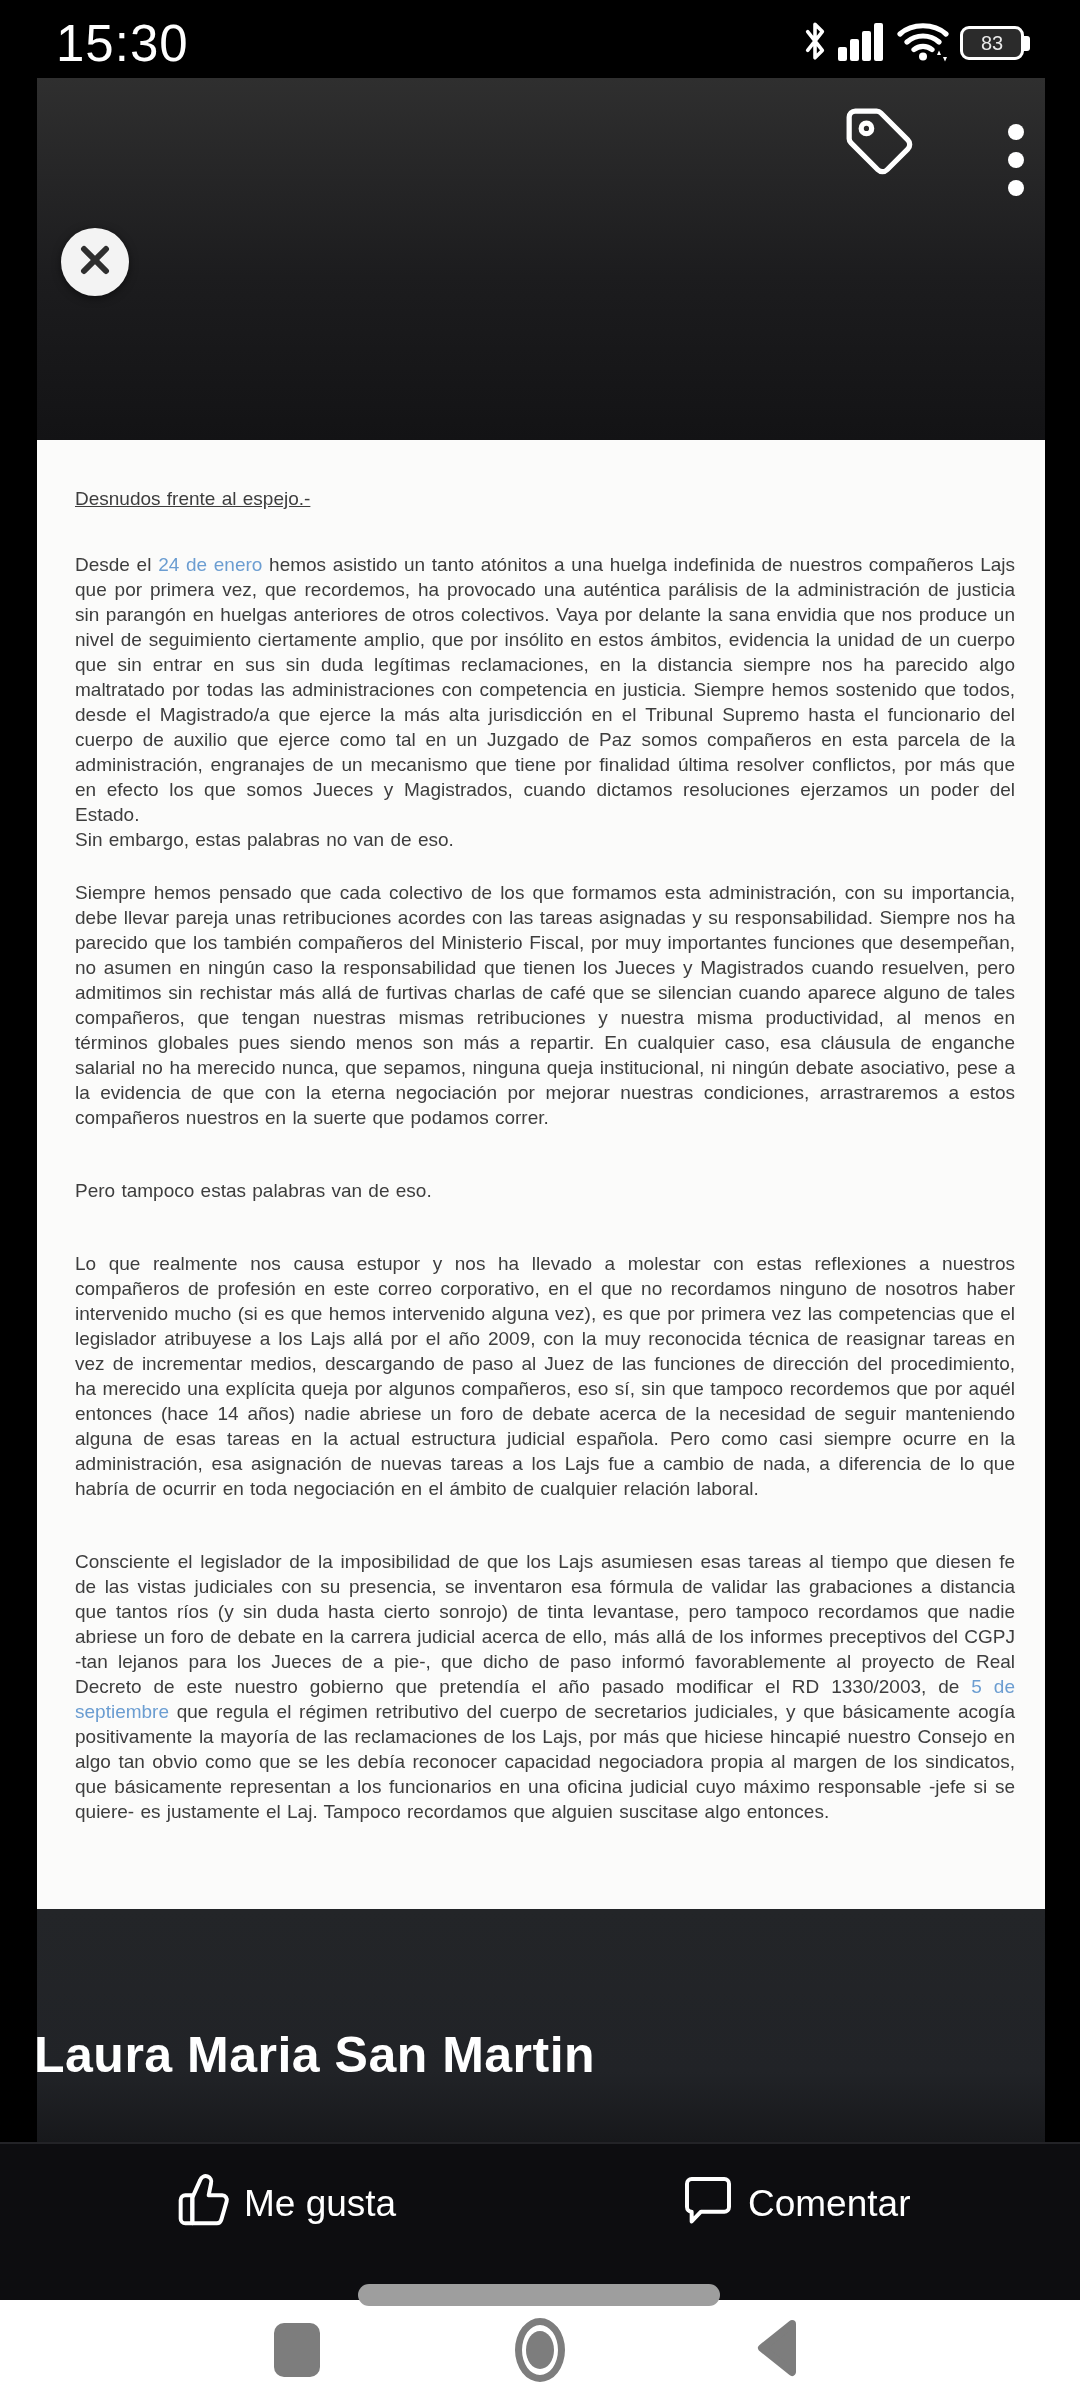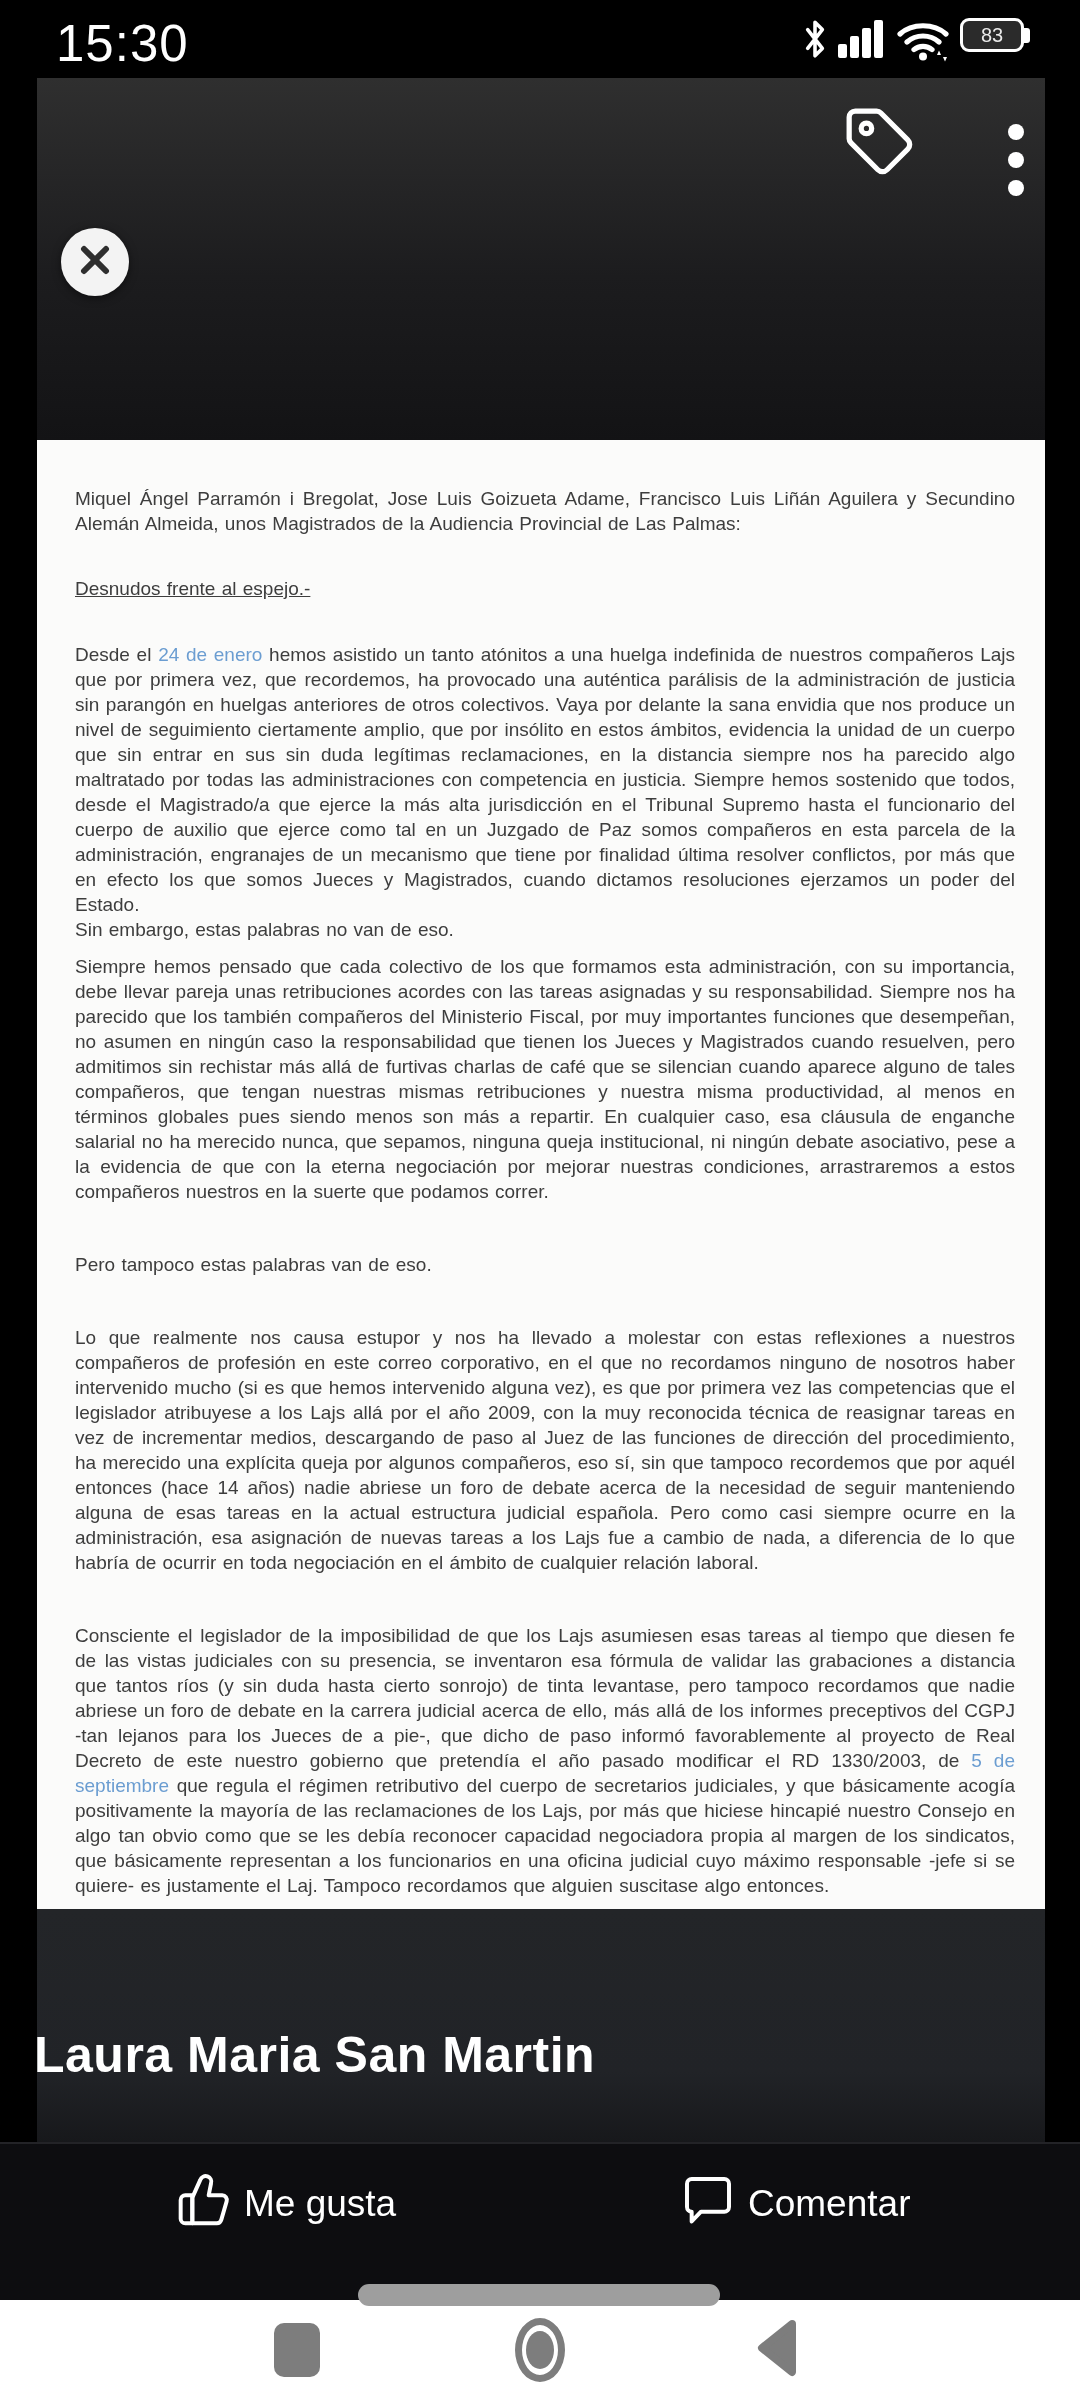--- a/index.html
+++ b/index.html
@@ -4,21 +4,21 @@
 <style>
   * { margin:0; padding:0; box-sizing:border-box; }
   html,body { background:#000; }
   body { font-family:"Liberation Sans", sans-serif; }
   .screen { position:relative; width:1080px; height:2400px; background:#000; overflow:hidden; }
 
   
   .status-bar { position:absolute; top:0; left:0; width:1080px; height:86px;
     display:flex; align-items:center; justify-content:space-between; padding:0 56px; z-index:30; }
   .clock { color:#fff; font-size:51px; font-weight:500; letter-spacing:1px; }
-  .status-icons { display:flex; align-items:flex-start; gap:10px; }
+  .status-icons { display:flex; align-items:center; gap:10px; }
   .battery { position:relative; width:64px; height:34px; border:3px solid #fff; border-radius:9px;
     background:#2b2b2b; display:flex; align-items:center; justify-content:center; }
   .battery .pct { color:#e9e9e9; font-size:20px; font-weight:500; }
   .battery .nub { position:absolute; right:-9px; top:7px; width:6px; height:15px; background:#fff; border-radius:0 3px 3px 0; }
 
   
   .viewer { position:absolute; top:78px; left:37px; width:1008px; height:2064px; background:#141416; }
   .viewer-top { position:absolute; top:0; left:0; width:100%; height:362px;
     background:linear-gradient(180deg,#2f2f2f 0%, #1c1c1e 55%, #131315 100%); }
   .viewer-bottom { position:absolute; top:1831px; left:0; width:100%; height:233px;
@@ -38,21 +38,21 @@
   .page { position:absolute; top:440px; left:37px; width:1008px; height:1469px; background:#fbfbfa;
     padding:46px 30px 40px 38px; overflow:hidden; z-index:5; }
   .doc-block { color:#3d3d3d; font-size:19px; line-height:25px; text-align:justify;
     word-spacing:1px; }
   .doc-block span, .doc-block a { color:inherit; }
   .doc-link { color:#6b9dd1 !important; text-decoration:none; cursor:pointer; }
   #blk-byline   { margin-bottom:40px; }
   #blk-heading  { margin-bottom:0; }
   #blk-heading span { text-decoration:underline; }
   #blk-para1    { margin-bottom:0;margin-top:41px; }
-  #blk-sin      { margin-bottom:12px; }
+  #blk-sin      { margin-bottom:28px; }
   #blk-para2    { margin-bottom:48px; }
   #blk-pero     { margin-bottom:48px; }
   #blk-para3    { margin-bottom:48px; }
 
   
   .post-meta { position:absolute; left:34px; top:2026px; z-index:10; }
   .author { color:#fff; font-size:50px; font-weight:700; letter-spacing:.5px; }
   .time-ago { margin-top:10px; color:#97989c; font-size:27px; letter-spacing:1px; }
 
   
@@ -139,21 +139,20 @@
       <svg width="36" height="36" viewBox="0 0 36 36">
           <g stroke="#2e2e2e" stroke-width="6" stroke-linecap="round">
             <line x1="7" y1="7" x2="29" y2="29"></line>
             <line x1="29" y1="7" x2="7" y2="29"></line>
           </g>
         </svg>
     </span>
   </div>
 
   <div class="page">
-    <div class="doc-block" id="blk-byline"><span>Miquel Ángel Parramón i Bregolat, Jose Luis Goizueta Adame, Francisco Luis Liñán Aguilera y Secundino Alemán Almeida, unos Magistrados de la Audiencia Provincial de Las Palmas:</span></div>
     <div class="doc-block" id="blk-heading"><span>Desnudos frente al espejo.-</span></div>
     <div class="doc-block" id="blk-para1"><span>Desde el </span><a class="doc-link">24 de enero</a><span> hemos asistido un tanto atónitos a una huelga indefinida de nuestros compañeros Lajs que por primera vez, que recordemos, ha provocado una auténtica parálisis de la administración de justicia sin parangón en huelgas anteriores de otros colectivos. Vaya por delante la sana envidia que nos produce un nivel de seguimiento ciertamente amplio, que por insólito en estos ámbitos, evidencia la unidad de un cuerpo que sin entrar en sus sin duda legítimas reclamaciones, en la distancia siempre nos ha parecido algo maltratado por todas las administraciones con competencia en justicia. Siempre hemos sostenido que todos, desde el Magistrado/a que ejerce la más alta jurisdicción en el Tribunal Supremo hasta el funcionario del cuerpo de auxilio que ejerce como tal en un Juzgado de Paz somos compañeros en esta parcela de la administración, engranajes de un mecanismo que tiene por finalidad última resolver conflictos, por más que en efecto los que somos Jueces y Magistrados, cuando dictamos resoluciones ejerzamos un poder del Estado.</span></div>
     <div class="doc-block" id="blk-sin"><span>Sin embargo, estas palabras no van de eso.</span></div>
     <div class="doc-block" id="blk-para2"><span>Siempre hemos pensado que cada colectivo de los que formamos esta administración, con su importancia, debe llevar pareja unas retribuciones acordes con las tareas asignadas y su responsabilidad. Siempre nos ha parecido que los también compañeros del Ministerio Fiscal, por muy importantes funciones que desempeñan, no asumen en ningún caso la responsabilidad que tienen los Jueces y Magistrados cuando resuelven, pero admitimos sin rechistar más allá de furtivas charlas de café que se silencian cuando aparece alguno de tales compañeros, que tengan nuestras mismas retribuciones y nuestra misma productividad, al menos en términos globales pues siendo menos son más a repartir. En cualquier caso, esa cláusula de enganche salarial no ha merecido nunca, que sepamos, ninguna queja institucional, ni ningún debate asociativo, pese a la evidencia de que con la eterna negociación por mejorar nuestras condiciones, arrastraremos a estos compañeros nuestros en la suerte que podamos correr.</span></div>
     <div class="doc-block" id="blk-pero"><span>Pero tampoco estas palabras van de eso.</span></div>
     <div class="doc-block" id="blk-para3"><span>Lo que realmente nos causa estupor y nos ha llevado a molestar con estas reflexiones a nuestros compañeros de profesión en este correo corporativo, en el que no recordamos ninguno de nosotros haber intervenido mucho (si es que hemos intervenido alguna vez), es que por primera vez las competencias que el legislador atribuyese a los Lajs allá por el año 2009, con la muy reconocida técnica de reasignar tareas en vez de incrementar medios, descargando de paso al Juez de las funciones de dirección del procedimiento, ha merecido una explícita queja por algunos compañeros, eso sí, sin que tampoco recordemos que por aquél entonces (hace 14 años) nadie abriese un foro de debate acerca de la necesidad de seguir manteniendo alguna de esas tareas en la actual estructura judicial española. Pero como casi siempre ocurre en la administración, esa asignación de nuevas tareas a los Lajs fue a cambio de nada, a diferencia de lo que habría de ocurrir en toda negociación en el ámbito de cualquier relación laboral.</span></div>
     <div class="doc-block" id="blk-para4"><span>Consciente el legislador de la imposibilidad de que los Lajs asumiesen esas tareas al tiempo que diesen fe de las vistas judiciales con su presencia, se inventaron esa fórmula de validar las grabaciones a distancia que tantos ríos (y sin duda hasta cierto sonrojo) de tinta levantase, pero tampoco recordamos que nadie abriese un foro de debate en la carrera judicial acerca de ello, más allá de los informes preceptivos del CGPJ -tan lejanos para los Jueces de a pie-, que dicho de paso informó favorablemente al proyecto de Real Decreto de este nuestro gobierno que pretendía el año pasado modificar el RD 1330/2003, de </span><a class="doc-link">5 de septiembre</a><span> que regula el régimen retributivo del cuerpo de secretarios judiciales, y que básicamente acogía positivamente la mayoría de las reclamaciones de los Lajs, por más que hiciese hincapié nuestro Consejo en algo tan obvio como que se les debía reconocer capacidad negociadora propia al margen de los sindicatos, que básicamente representan a los funcionarios en una oficina judicial cuyo máximo responsable -jefe si se quiere- es justamente el Laj. Tampoco recordamos que alguien suscitase algo entonces.</span></div>
   </div>
 
   <div class="post-meta">

